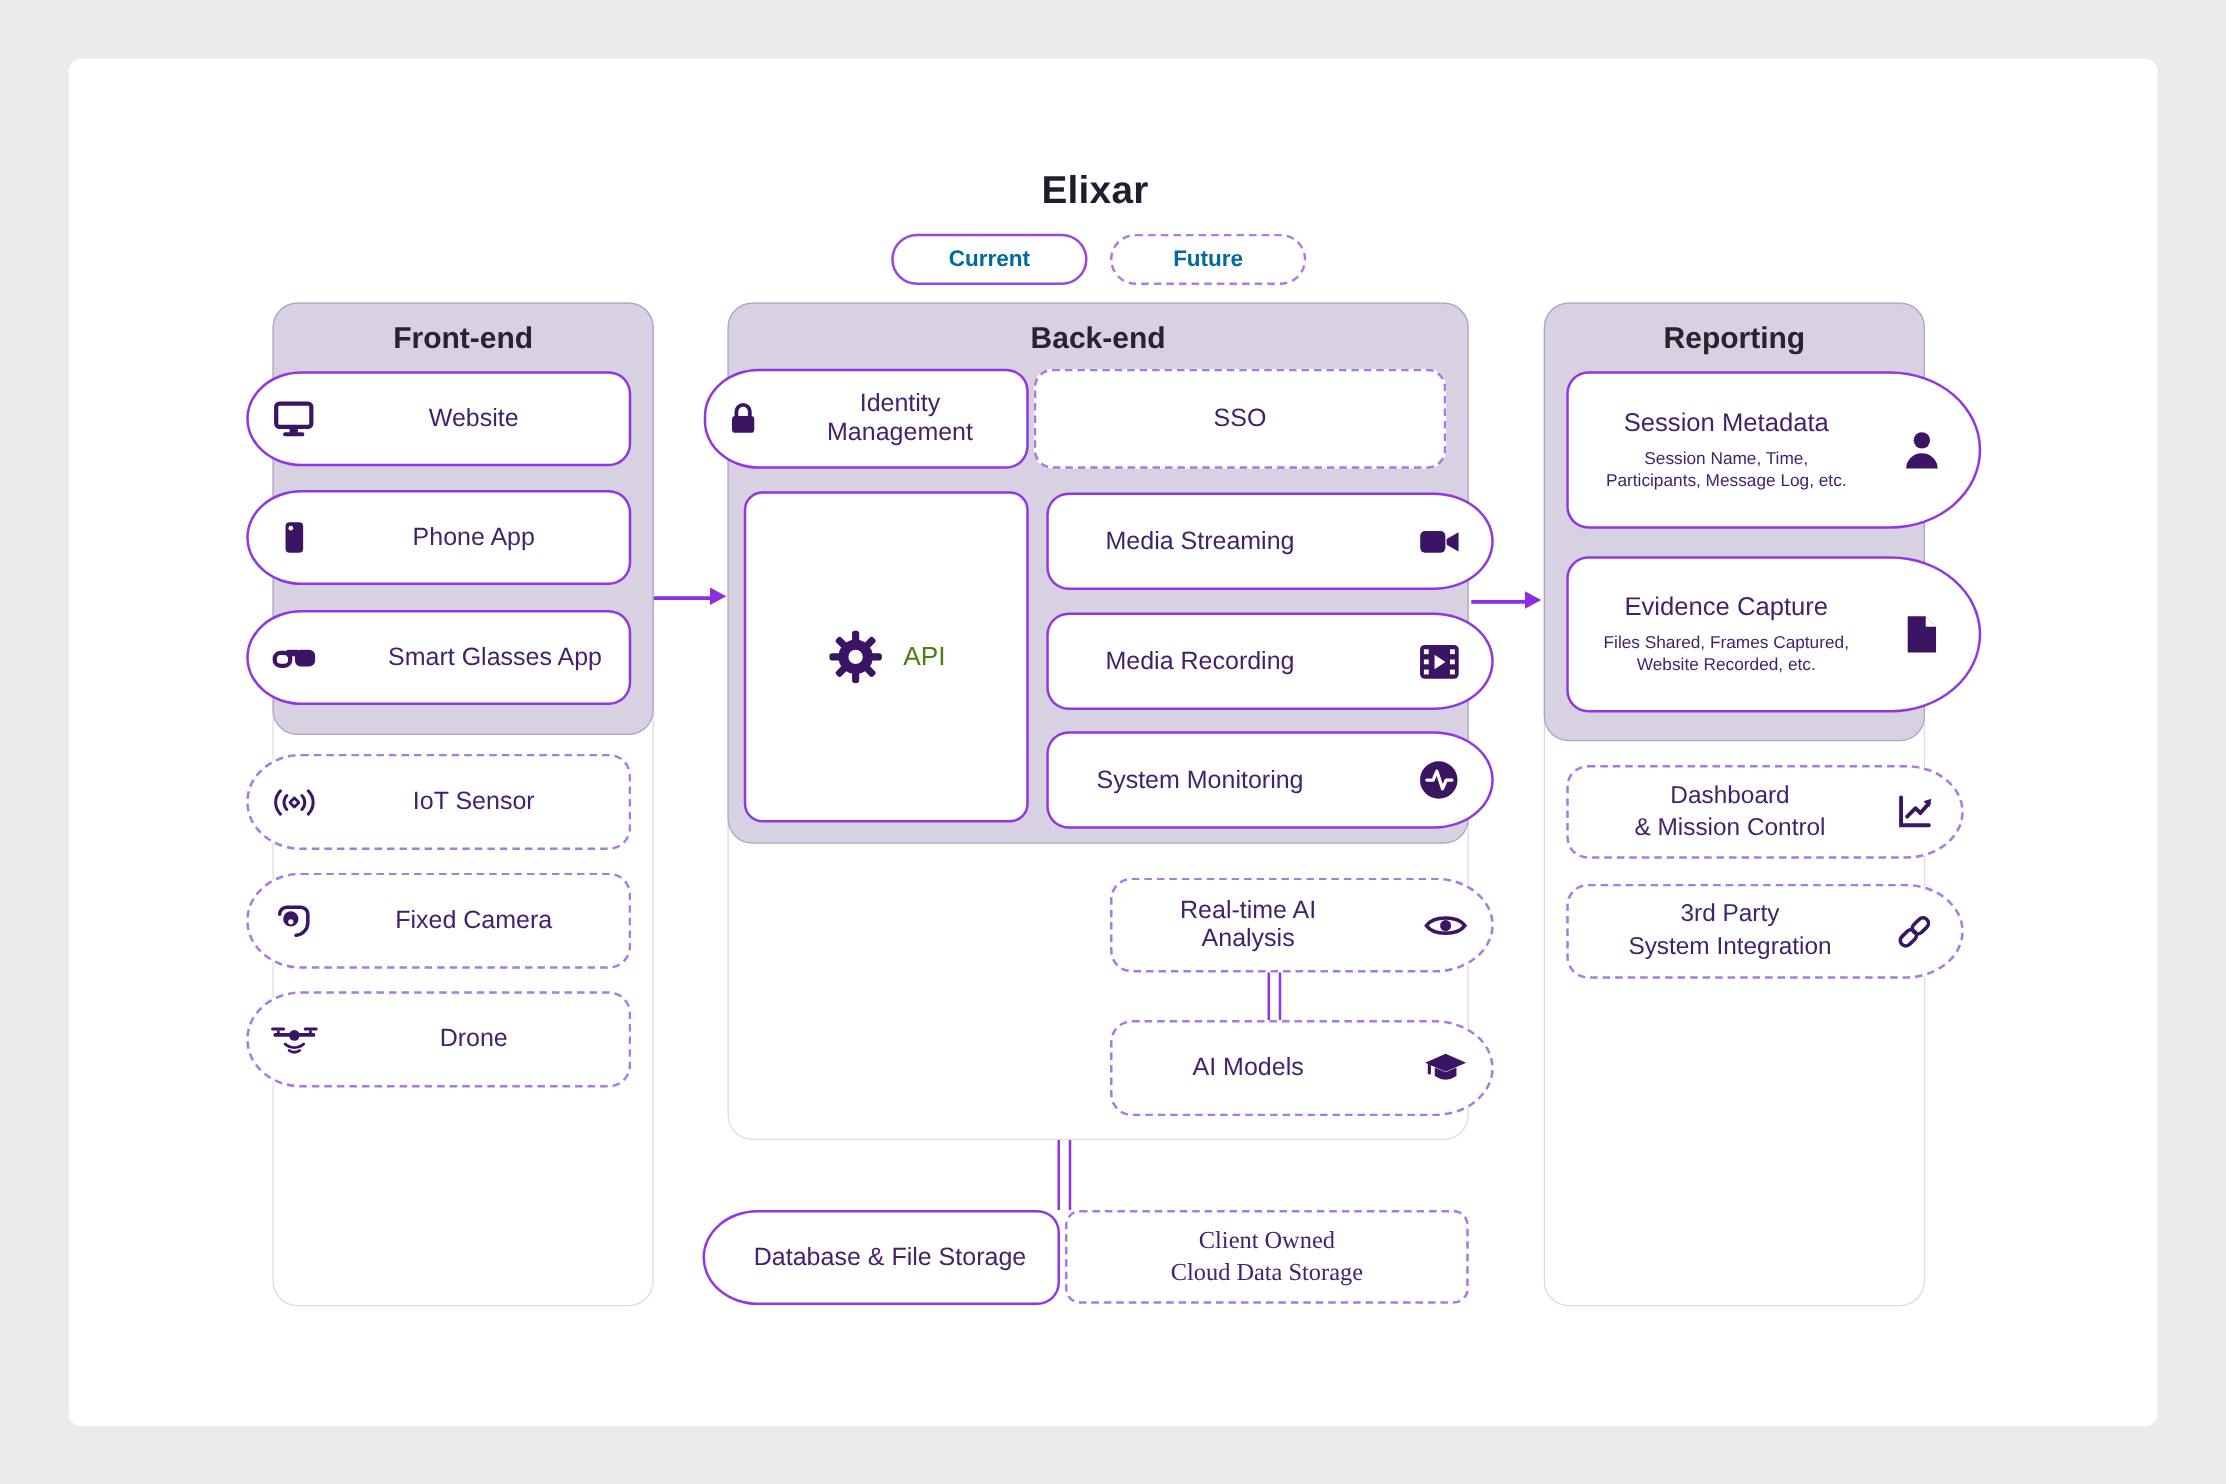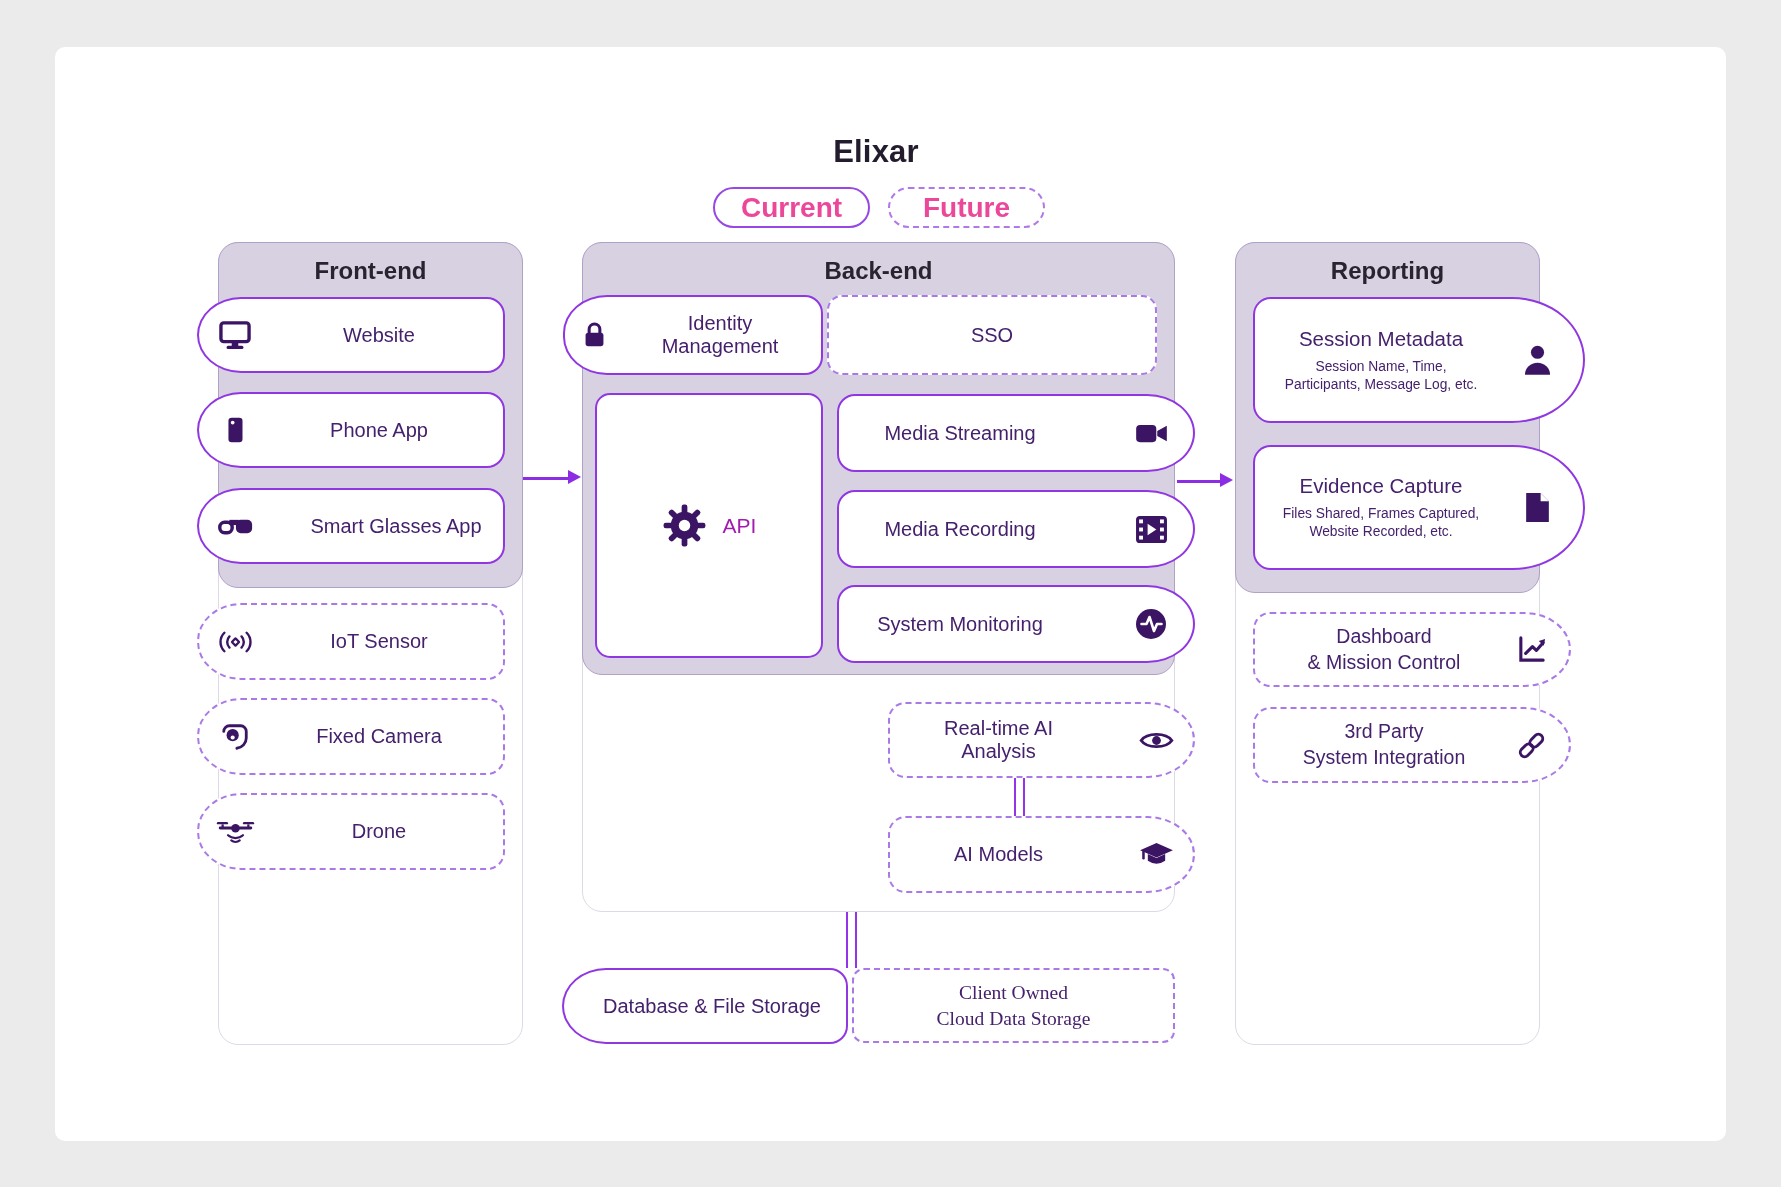--- a/index.html
+++ b/index.html
@@ -3,21 +3,21 @@
 <meta charset="utf-8">
 <style>
   html,body{margin:0;padding:0;background:#ebebeb;width:1781px;height:1187px;overflow:hidden;
     font-family:"Liberation Sans","DejaVu Sans",sans-serif;}
   #canvas{position:relative;width:1561px;height:1187px;}
   #card{position:absolute;left:55px;top:47px;width:1671px;height:1094px;background:#ffffff;border-radius:10px;}
 
   .abs{position:absolute;}
   .title{font-size:31px;font-weight:800;color:#231c2f;text-align:center;letter-spacing:.2px;}
   .pill{position:absolute;width:157px;height:41px;border-radius:22px;background:#fff;
-    display:flex;align-items:center;justify-content:center;font-size:28px;font-weight:700;color:#ec4899;box-sizing:border-box;}
+    display:flex;align-items:center;justify-content:center;font-size:18px;font-weight:700;color:#0369a1;box-sizing:border-box;}
   .pill.solid-pill{border:2.5px solid #9747e3;}
   .pill.dashed-pill{border:2.5px dashed #b078e8;}
 
   .outer{position:absolute;background:#fff;border:1.5px solid #ddd9e6;border-radius:20px;box-sizing:border-box;}
   .panel{position:absolute;background:#d8d1e2;border:1.5px solid #b0a1c6;border-radius:20px;box-sizing:border-box;}
   .col-header{position:absolute;left:0;right:0;top:14px;text-align:center;font-size:24px;font-weight:700;color:#29222f;}
 
   .box{position:absolute;background:#fff;display:flex;align-items:center;box-sizing:border-box;}
   .solid{border:2px solid #9137e1;}
   .dashed{border:2px dashed #a979e6;}
@@ -173,21 +173,21 @@
           <rect x="19.2" y="1.5" width="5.6" height="9" rx="2.2" transform="rotate(135 22 22)"></rect>
           <rect x="19.2" y="1.5" width="5.6" height="9" rx="2.2" transform="rotate(180 22 22)"></rect>
           <rect x="19.2" y="1.5" width="5.6" height="9" rx="2.2" transform="rotate(225 22 22)"></rect>
           <rect x="19.2" y="1.5" width="5.6" height="9" rx="2.2" transform="rotate(270 22 22)"></rect>
           <rect x="19.2" y="1.5" width="5.6" height="9" rx="2.2" transform="rotate(315 22 22)"></rect>
           <circle cx="22" cy="22" r="13.5"></circle>
         </g>
         <circle cx="22" cy="22" r="5.6" fill="#fff"></circle>
       </svg>
     </span>
-    <span style="font-size:21px;color:#a21caf;">API</span>
+    <span style="font-size:21px;color:#4d7c0f;">API</span>
   </div>
 
   <div class="box solid cap-right" style="left:837px;top:394px;width:358px;height:78px;">
     <span class="lbl">Media Streaming</span>
     <span class="icon-r">
       <svg viewBox="0 0 34 24" width="33" height="23">
         <rect x="1" y="3" width="21" height="18" rx="4" fill="#3b1464"></rect>
         <path d="M23,9.5 l10,-5.5 v16 l-10,-5.5 z" fill="#3b1464"></path>
       </svg>
     </span>

